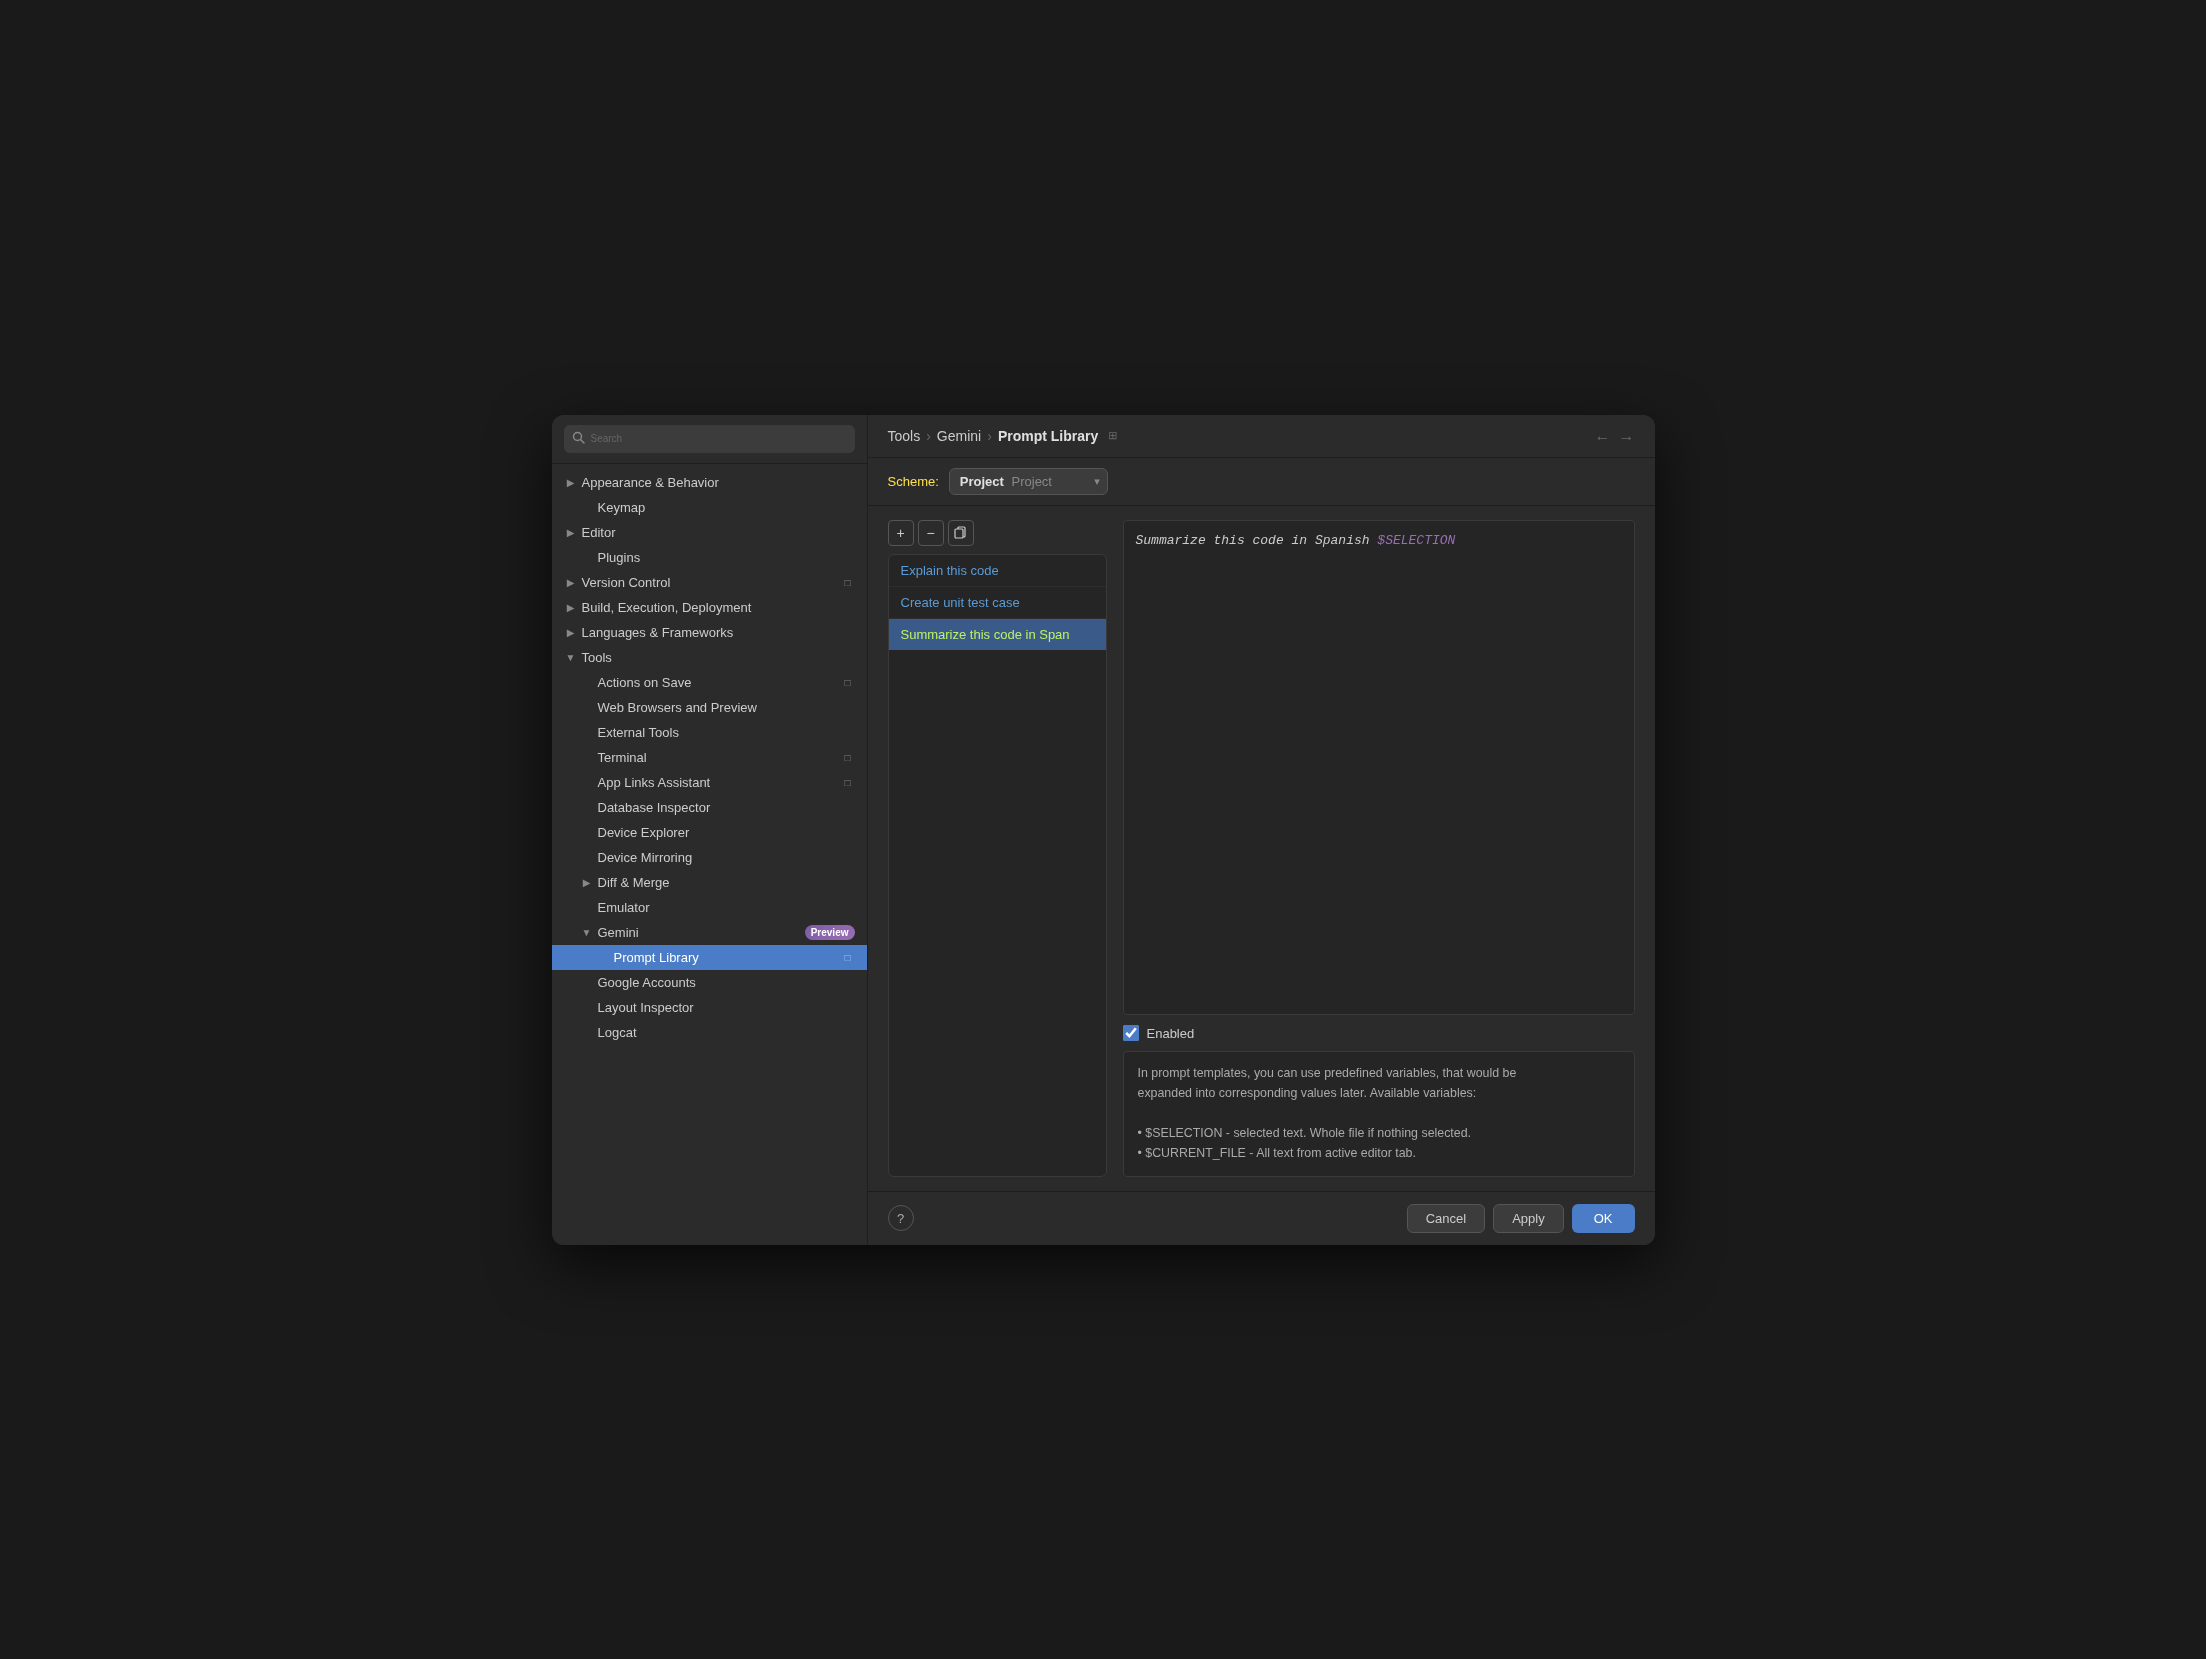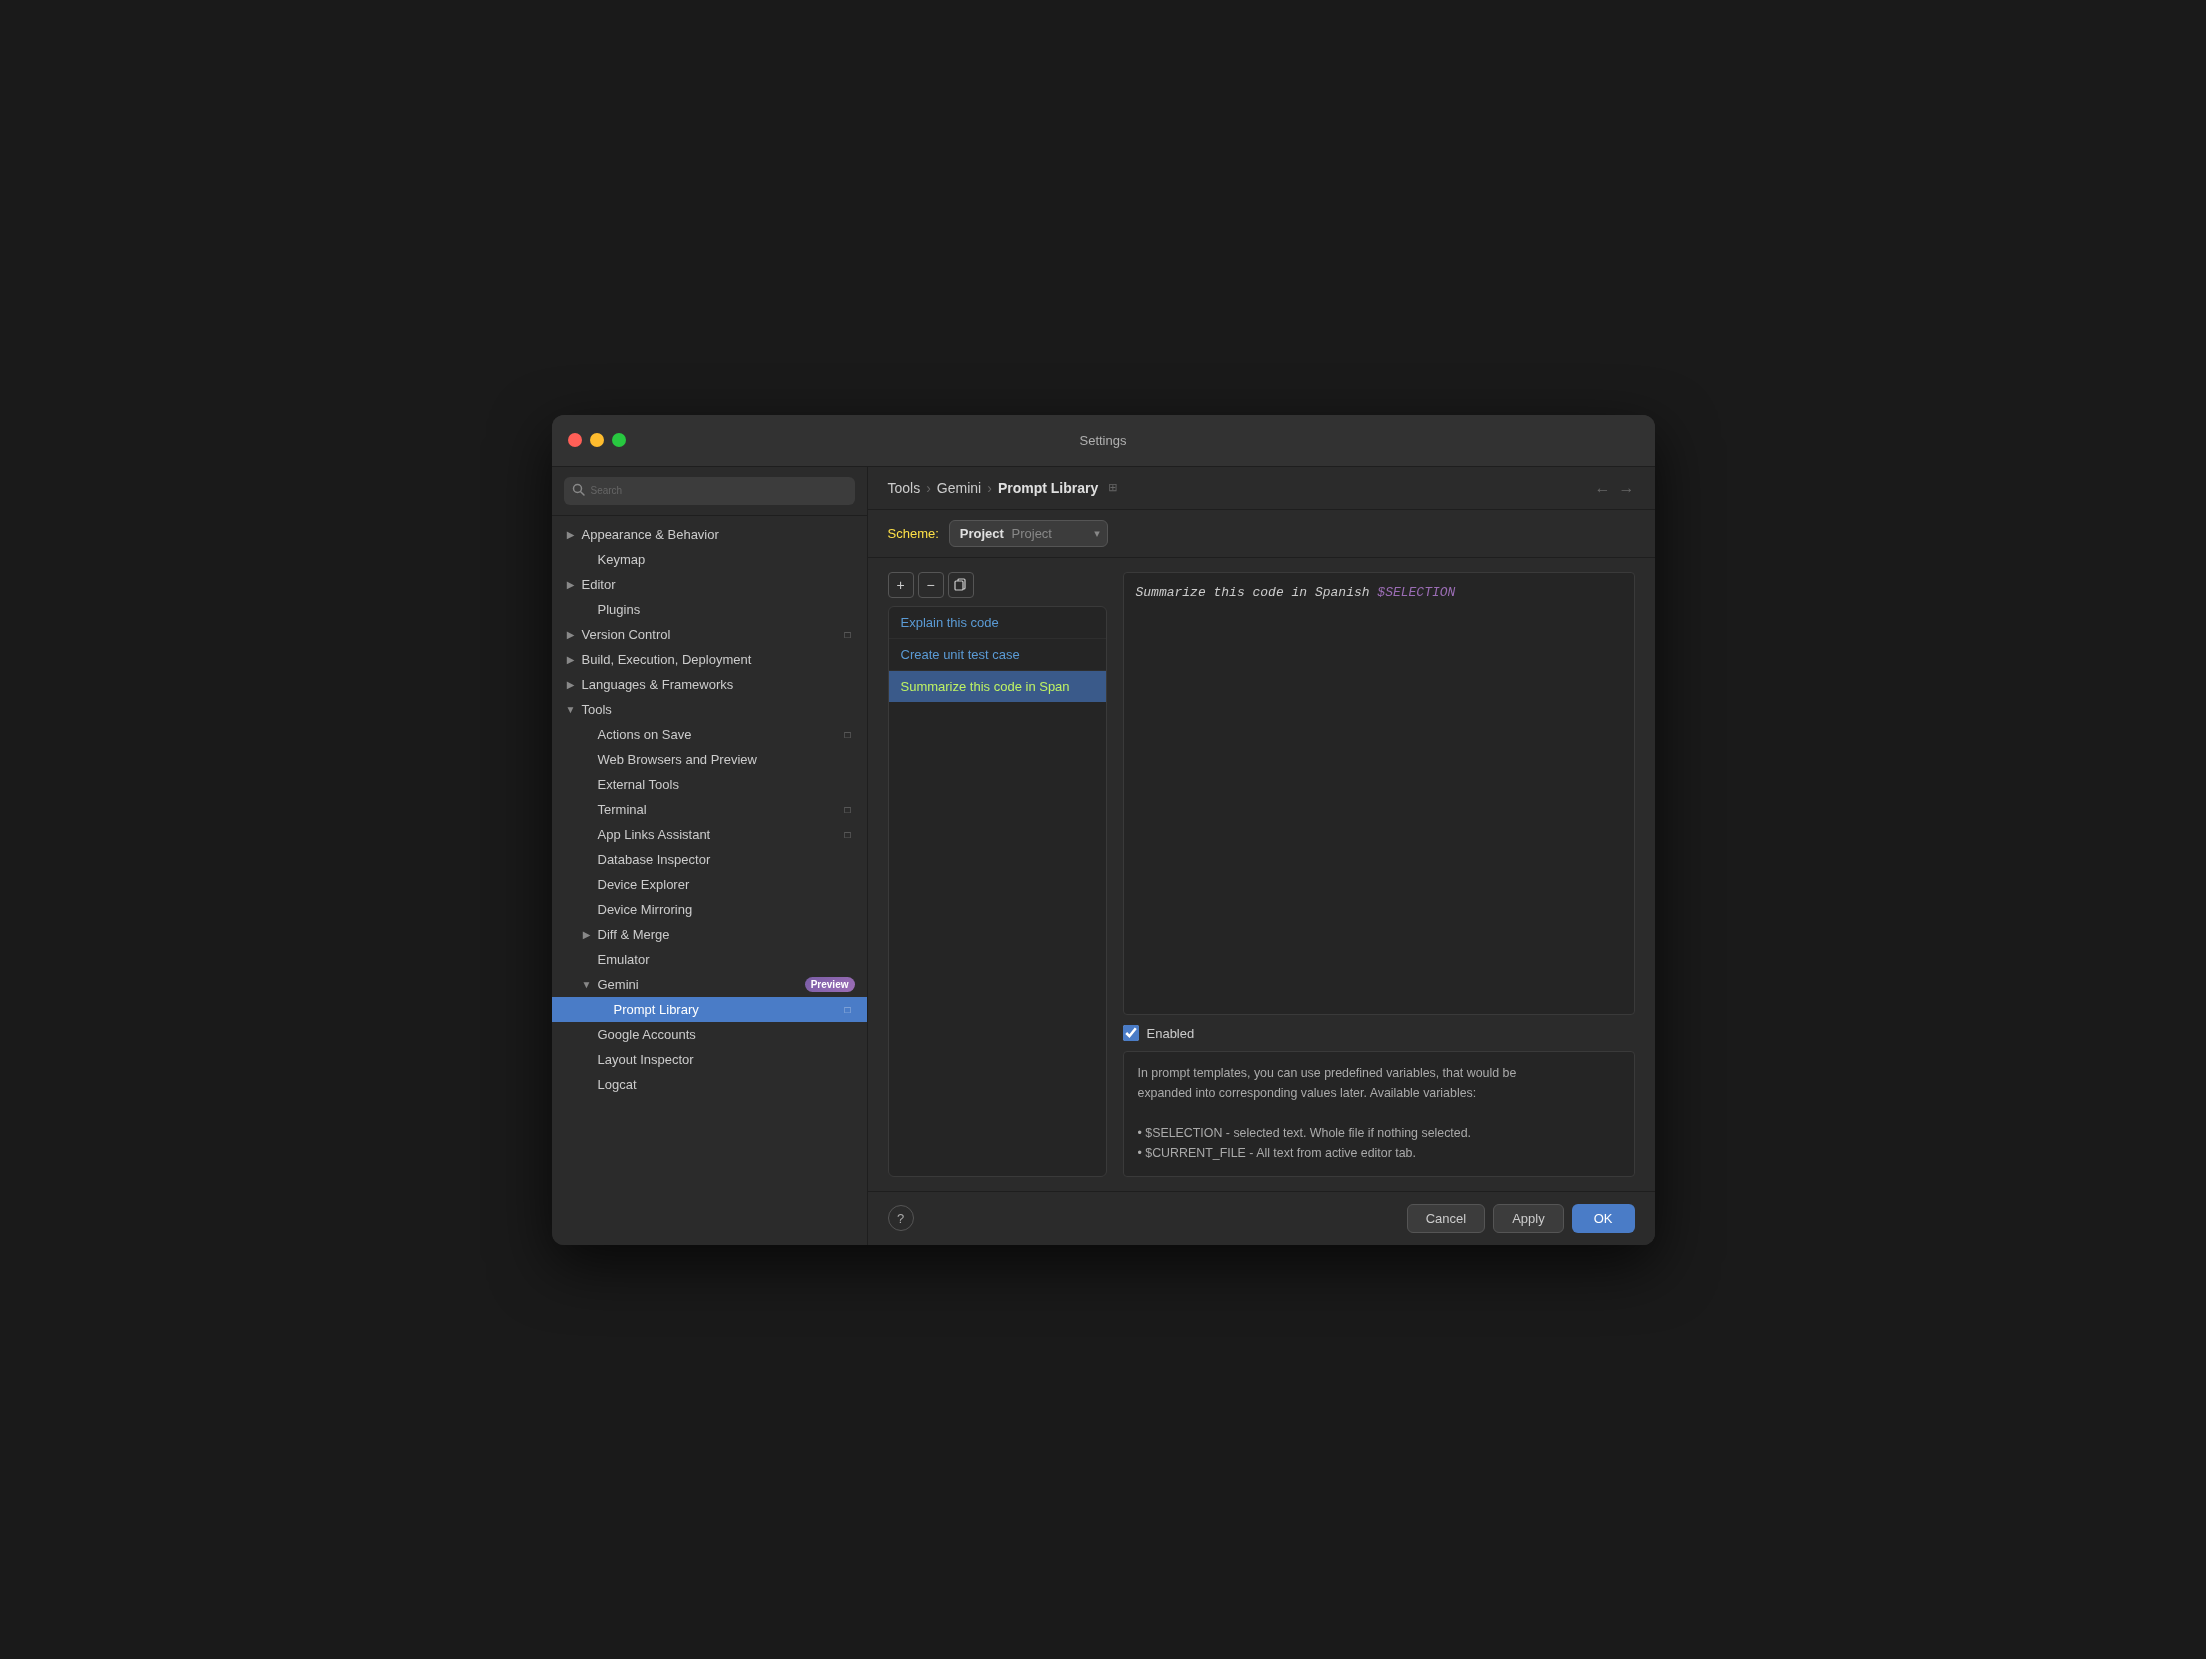--- a/index.html
+++ b/index.html
@@ -339,28 +339,20 @@
     }
     ::-webkit-scrollbar { width: 6px; }
     ::-webkit-scrollbar-track { background: transparent; }
     ::-webkit-scrollbar-thumb { background: #555; border-radius: 3px; }
   </style>
 </head>
 <body>
 
 <div class="window">
 
-  <div class="titlebar">
-    <div class="traffic-lights">
-      <div class="tl tl-red"></div>
-      <div class="tl tl-yellow"></div>
-      <div class="tl tl-green"></div>
-    </div>
-    <span class="title-text">Settings</span>
-  </div>
 
   <div class="main-content">
 
     <div class="sidebar">
       <div class="search-bar">
         <div class="search-input-wrap">
           <span class="search-icon-svg">
             <svg width="13" height="13" viewBox="0 0 13 13" fill="none">
               <circle cx="5.5" cy="5.5" r="4" stroke="#888" stroke-width="1.5"></circle>
               <line x1="8.7" y1="8.7" x2="12" y2="12" stroke="#888" stroke-width="1.5" stroke-linecap="round"></line>

